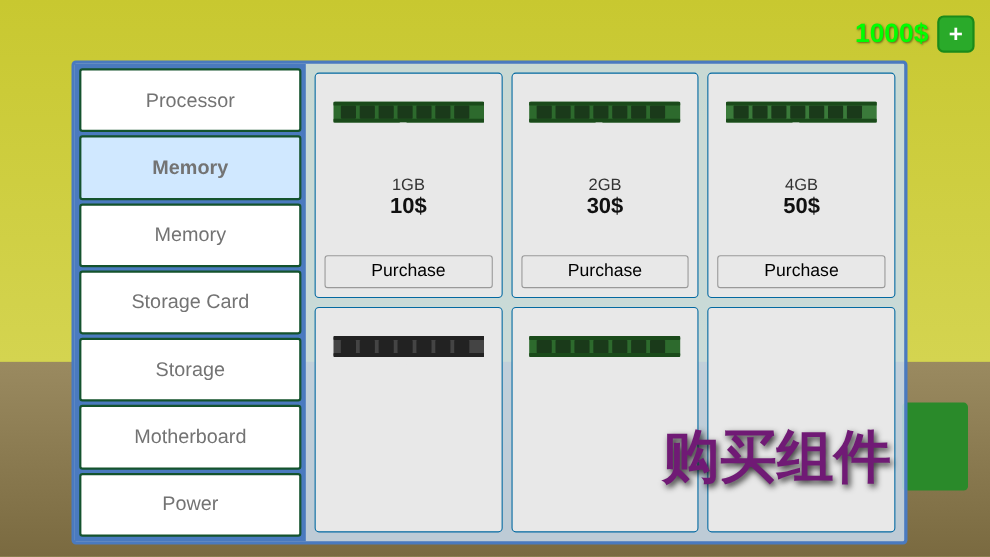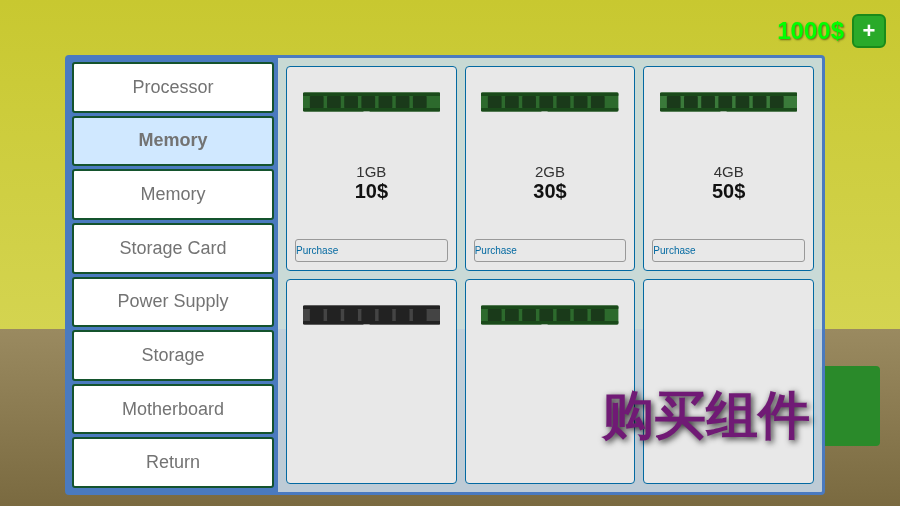--- a/index.html
+++ b/index.html
@@ -166,23 +166,24 @@
       font-weight: bold;
       color: #111;
       text-align: center;
     }
     .purchase-btn {
       background: #e8e8e8;
       border: 1px solid #999;
       border-radius: 3px;
       padding: 5px 0;
       width: 100%;
-      font-size: 10px;
+      text-align: center;
+      font-size: 16px;
       cursor: pointer;
-      color: #0369a1;
+      color: #000000;
     }
 
     
     .chinese-overlay {
       position: absolute;
       bottom: 0;
       right: 0;
       font-size: 52px;
       font-weight: bold;
       color: white;
@@ -216,30 +217,27 @@
     <div class="sidebar-item active">
       <span>Memory</span>
     </div>
     <div class="sidebar-item">
       <span>Memory</span>
     </div>
     <div class="sidebar-item">
       <span>Storage Card</span>
     </div>
     <div class="sidebar-item">
-      <span>Power Supply</span>
-    </div>
-    <div class="sidebar-item">
       <span>Storage</span>
     </div>
     <div class="sidebar-item">
       <span>Motherboard</span>
     </div>
     <div class="sidebar-item">
-      <span>Return</span>
+      <span>Power</span>
     </div>
   </div>
 
   <div class="content-area">
 
     <div class="product-card">
       <div class="ram-image">
         <svg class="ram-stick" viewBox="0 0 160 38" xmlns="http://www.w3.org/2000/svg">
           <rect x="0" y="8" width="160" height="22" rx="2" fill="#2d6a2d"></rect>
           <rect x="0" y="8" width="160" height="4" rx="1" fill="#1a4a1a"></rect>

